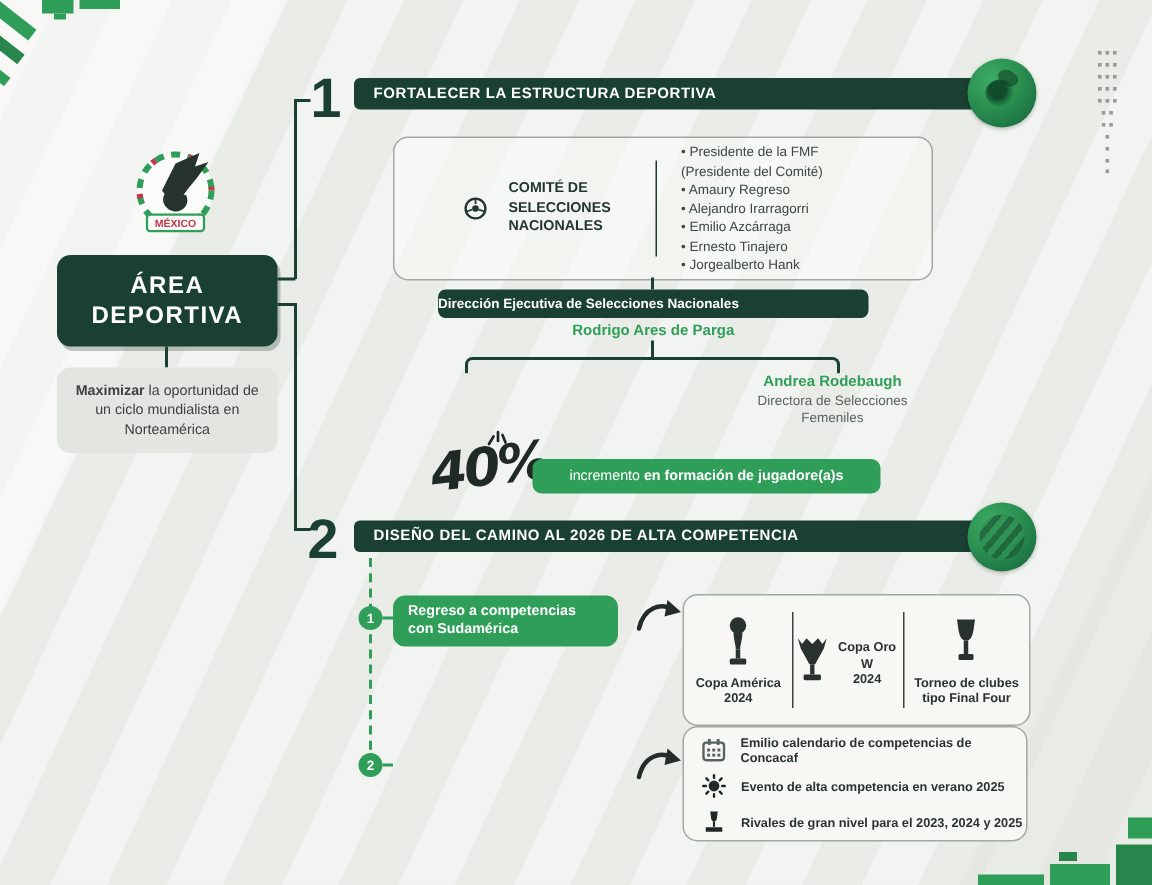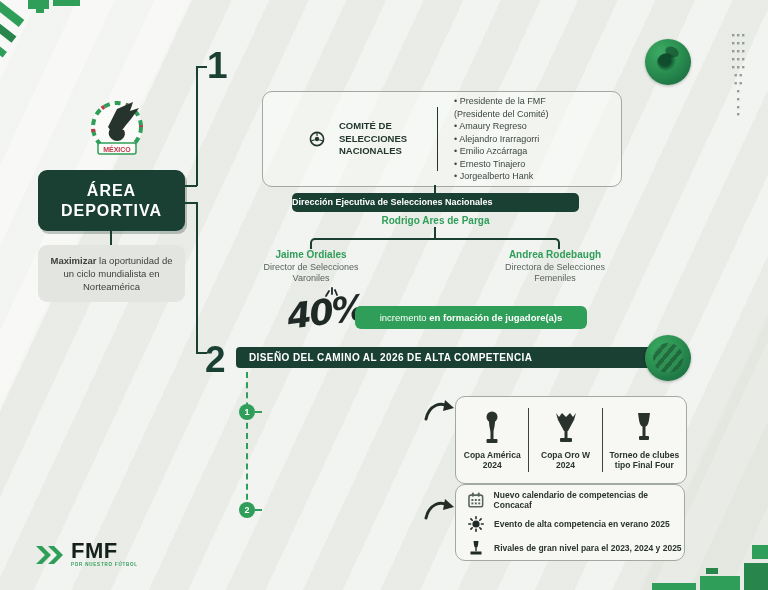--- a/index.html
+++ b/index.html
@@ -117,20 +117,21 @@
   </div>
 
   <div class="lineH" style="left:185px;top:185px;width:12px;"></div>
   <div class="lineH" style="left:185px;top:202px;width:12px;"></div>
   <div class="lineV" style="left:196px;top:66px;height:120px;"></div>
   <div class="lineV" style="left:196px;top:202px;height:151px;"></div>
   <div class="lineH" style="left:196px;top:66px;width:11px;"></div>
   <div class="lineH" style="left:196px;top:352px;width:11px;"></div>
 
   <div class="secnum" style="left:207px;top:47px;">1</div>
+  <div class="secbar" style="left:236px;top:52px;width:419px;">FORTALECER LA ESTRUCTURA DEPORTIVA</div>
   <div class="seccircle" style="left:645px;top:39px;">
     <div style="position:absolute;left:12px;top:14px;width:20px;height:18px;border-radius:50%;background:radial-gradient(circle at 40% 40%, #0f4d2c 0 35%, rgba(0,0,0,0) 70%);"></div>
     <div style="position:absolute;left:20px;top:8px;width:14px;height:10px;border-radius:50%;background:rgba(12,60,34,.55);transform:rotate(25deg);"></div>
   </div>
 
   <div class="outline-box" style="left:262px;top:91px;width:358px;height:94px;display:flex;align-items:center;">
     <svg style="margin-left:46px;flex:none;" width="16" height="16" viewBox="0 0 16 16">
       <circle cx="8" cy="8" r="6.6" fill="none" stroke="#22362e" stroke-width="1.6"></circle>
       <circle cx="8" cy="8" r="2.2" fill="#22362e"></circle>
       <line x1="8" y1="1.5" x2="8" y2="5" stroke="#22362e" stroke-width="1.2"></line>
@@ -153,25 +154,20 @@
       <div class="member">• Jorgealberto Hank</div>
     </div>
   </div>
 
   <div class="lineV" style="left:434px;top:185px;height:8px;"></div>
   <div class="pill-dark" style="left:292px;top:193px;width:287px;height:19px;line-height:19px;">Dirección Ejecutiva de Selecciones Nacionales</div>
   <div class="abs greenname" style="left:292px;top:215px;width:287px;text-align:center;">Rodrigo Ares de Parga</div>
   <div class="lineV" style="left:434px;top:227px;height:12px;"></div>
   <div class="abs" style="left:310px;top:238px;width:246px;height:9px;border-top:2px solid #1a4033;border-left:2px solid #1a4033;border-right:2px solid #1a4033;border-radius:5px 5px 0 0;"></div>
 
-  <div class="abs" style="left:240px;top:249px;width:142px;text-align:center;">
-    <div class="greenname">Jaime Ordiales</div>
-    <div class="role" style="margin-top:2px;">Director de Selecciones</div>
-    <div class="role">Varoniles</div>
-  </div>
   <div class="abs" style="left:484px;top:249px;width:142px;text-align:center;">
     <div class="greenname">Andrea Rodebaugh</div>
     <div class="role" style="margin-top:2px;">Directora de Selecciones</div>
     <div class="role">Femeniles</div>
   </div>
 
   <div class="stat40" style="left:287px;top:292px;">40%</div>
   <svg class="abs" style="left:323px;top:286px;" width="18" height="14" viewBox="0 0 18 14">
     <g stroke="#1f2a26" stroke-width="1.8" stroke-linecap="round" fill="none">
       <path d="M3 10 L6 5"></path>
@@ -186,40 +182,41 @@
   <div class="secnum" style="left:205px;top:341px;">2</div>
   <div class="secbar" style="left:236px;top:347px;width:419px;">DISEÑO DEL CAMINO AL 2026 DE ALTA COMPETENCIA</div>
   <div class="seccircle" style="left:645px;top:335px;">
     <div class="stripes"></div>
   </div>
 
   <div class="dashV" style="left:246px;top:372px;height:138px;"></div>
 
   <div class="marker" style="left:239px;top:404px;">1</div>
   <div class="lineH" style="left:255px;top:411px;width:7px;border-color:#2f9e58;"></div>
+  <div class="btn-green" style="left:262px;top:397px;width:150px;height:34px;padding:5px 10px;line-height:12px;display:flex;align-items:center;">Regreso a competencias con Sudamérica</div>
   <svg class="abs" style="left:423px;top:397px;" width="32" height="26" viewBox="0 0 32 26">
     <path d="M3 22 C6 8 18 4 26 10" fill="none" stroke="#232c27" stroke-width="3" stroke-linecap="round"></path>
     <polygon points="22,3 31,11 20,14" fill="#232c27"></polygon>
   </svg>
 
   <div class="outline-box" style="left:455px;top:396px;width:230px;height:86px;background:#f7f8f4;display:flex;">
     <div style="flex:1;display:flex;flex-direction:column;align-items:center;justify-content:center;">
       <svg width="22" height="36" viewBox="0 0 22 36">
         <circle cx="11" cy="7" r="5.5" fill="#2a322e"></circle>
         <path d="M8 11 C8 17 9.5 19 9.5 23 L12.5 23 C12.5 19 14 17 14 11 Z" fill="#2a322e"></path>
         <rect x="9.5" y="23" width="3" height="6" fill="#2a322e"></rect>
         <rect x="5.5" y="29" width="11" height="4" rx="1" fill="#2a322e"></rect>
       </svg>
       <div class="tlabel" style="margin-top:4px;">
         <div>Copa América</div>
         <div>2024</div>
       </div>
     </div>
     <div style="width:0;border-left:1.5px solid #39423d;height:64px;align-self:center;"></div>
-    <div style="flex:1;display:flex;flex-direction:column;align-items:center;justify-content:center;">
+    <div style="flex:1;display:flex;flex-direction:row;align-items:center;justify-content:center;">
       <svg width="26" height="36" viewBox="0 0 26 36">
         <polygon points="3,3 6,7 9,3 13,7 17,3 20,7 23,3 21,10 15,21 11,21 5,10" fill="#2a322e"></polygon>
         <rect x="11.5" y="21" width="3" height="7" fill="#2a322e"></rect>
         <rect x="7" y="28" width="12" height="4" rx="1" fill="#2a322e"></rect>
       </svg>
       <div class="tlabel" style="margin-top:4px;">
         <div>Copa Oro W</div>
         <div>2024</div>
       </div>
     </div>
@@ -252,21 +249,21 @@
           <rect x="10" y="0.5" width="2" height="4" fill="#58635d"></rect>
         <g fill="#58635d">
             <rect x="3.5" y="7" width="2" height="2"></rect>
             <rect x="7" y="7" width="2" height="2"></rect>
             <rect x="10.5" y="7" width="2" height="2"></rect>
         <rect x="3.5" y="10.5" width="2" height="2"></rect>
             <rect x="7" y="10.5" width="2" height="2"></rect>
             <rect x="10.5" y="10.5" width="2" height="2"></rect>
           </g>
       </svg>
-      <span class="txt">Nuevo calendario de competencias de Concacaf</span>
+      <span class="txt">Emilio calendario de competencias de Concacaf</span>
     </div>
     <div class="outrow">
       <svg width="16" height="16" viewBox="0 0 16 16">
         <circle cx="8" cy="8" r="3.6" fill="#1f2a26"></circle>
         <g stroke="#1f2a26" stroke-width="1.6" stroke-linecap="round">
           <line x1="8" y1="0.8" x2="8" y2="2.6"></line>
             <line x1="8" y1="13.4" x2="8" y2="15.2"></line>
           <line x1="0.8" y1="8" x2="2.6" y2="8"></line>
             <line x1="13.4" y1="8" x2="15.2" y2="8"></line>
           <line x1="2.9" y1="2.9" x2="4.2" y2="4.2"></line>
@@ -280,24 +277,14 @@
     <div class="outrow">
       <svg width="16" height="16" viewBox="0 0 16 16">
         <path d="M5.5 1 L10.5 1 L10 5 C9.7 7 9 7.8 8 7.8 C7 7.8 6.3 7 6 5 Z" fill="#1f2a26"></path>
         <rect x="7.3" y="7.8" width="1.4" height="3.4" fill="#1f2a26"></rect>
         <rect x="2.5" y="11.5" width="11" height="3" fill="#1f2a26"></rect>
       </svg>
       <span class="txt">Rivales de gran nivel para el 2023, 2024 y 2025</span>
     </div>
   </div>
 
-  <div class="abs" style="left:36px;top:541px;display:flex;align-items:flex-start;">
-    <svg width="28" height="20" viewBox="0 0 28 20" style="margin-top:4px;">
-      <polygon points="0,1 9,10 0,19 6,19 15,10 6,1" fill="#2f9e58"></polygon>
-      <polygon points="12,1 21,10 12,19 18,19 27,10 18,1" fill="#2f9e58"></polygon>
-    </svg>
-    <div style="margin-left:7px;">
-      <div style="font-size:22px;font-weight:900;color:#14201b;line-height:20px;letter-spacing:.5px;">FMF</div>
-      <div style="font-size:4.5px;font-weight:bold;color:#2f9e58;letter-spacing:.8px;margin-top:1px;">POR NUESTRO FÚTBOL</div>
-    </div>
-  </div>
 
 </div>
 
 </body></html>

